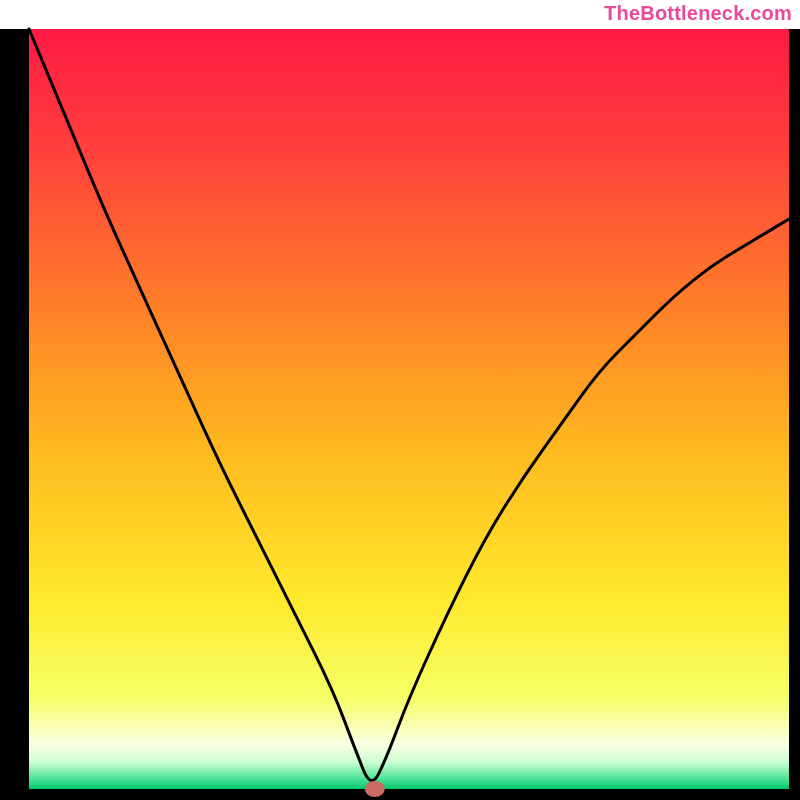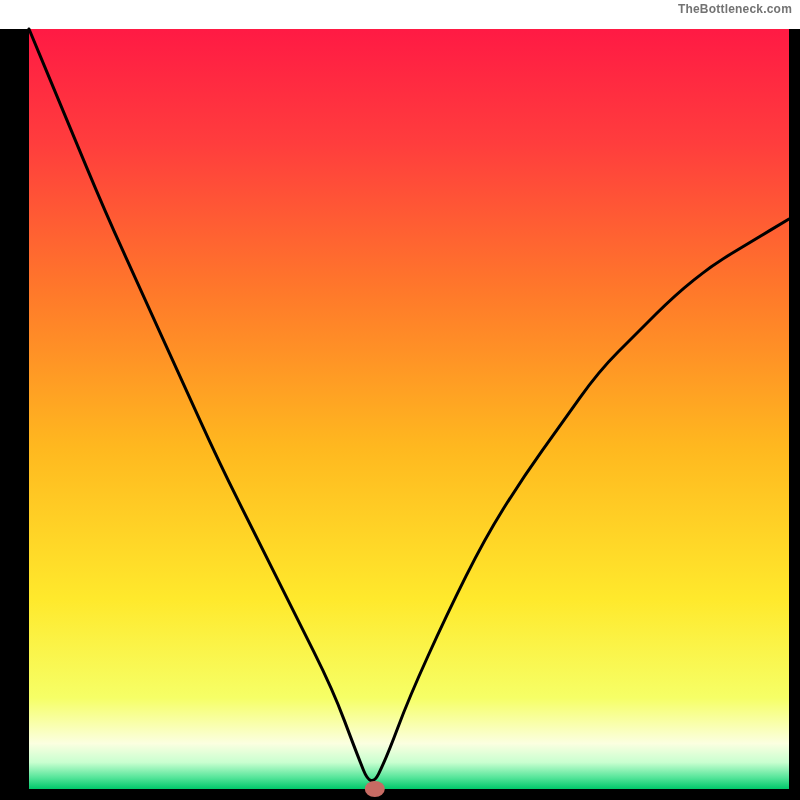--- a/index.html
+++ b/index.html
@@ -15,23 +15,23 @@
     width: 800px;
     height: 800px;
   }
   svg {
     display: block;
   }
   .watermark {
     position: absolute;
     top: 2px;
     right: 8px;
-    font-size: 12px;
+    font-size: 20px;
     font-weight: 600;
-    color: #737373;
+    color: #ec4899;
     letter-spacing: 0.2px;
     margin-left: 43px;
   }
 </style>
 </head>
 <body>
 
 <div class="chart-wrap">
   <svg id="chart-svg" width="800" height="800" viewBox="0 0 800 800">
       <defs>

